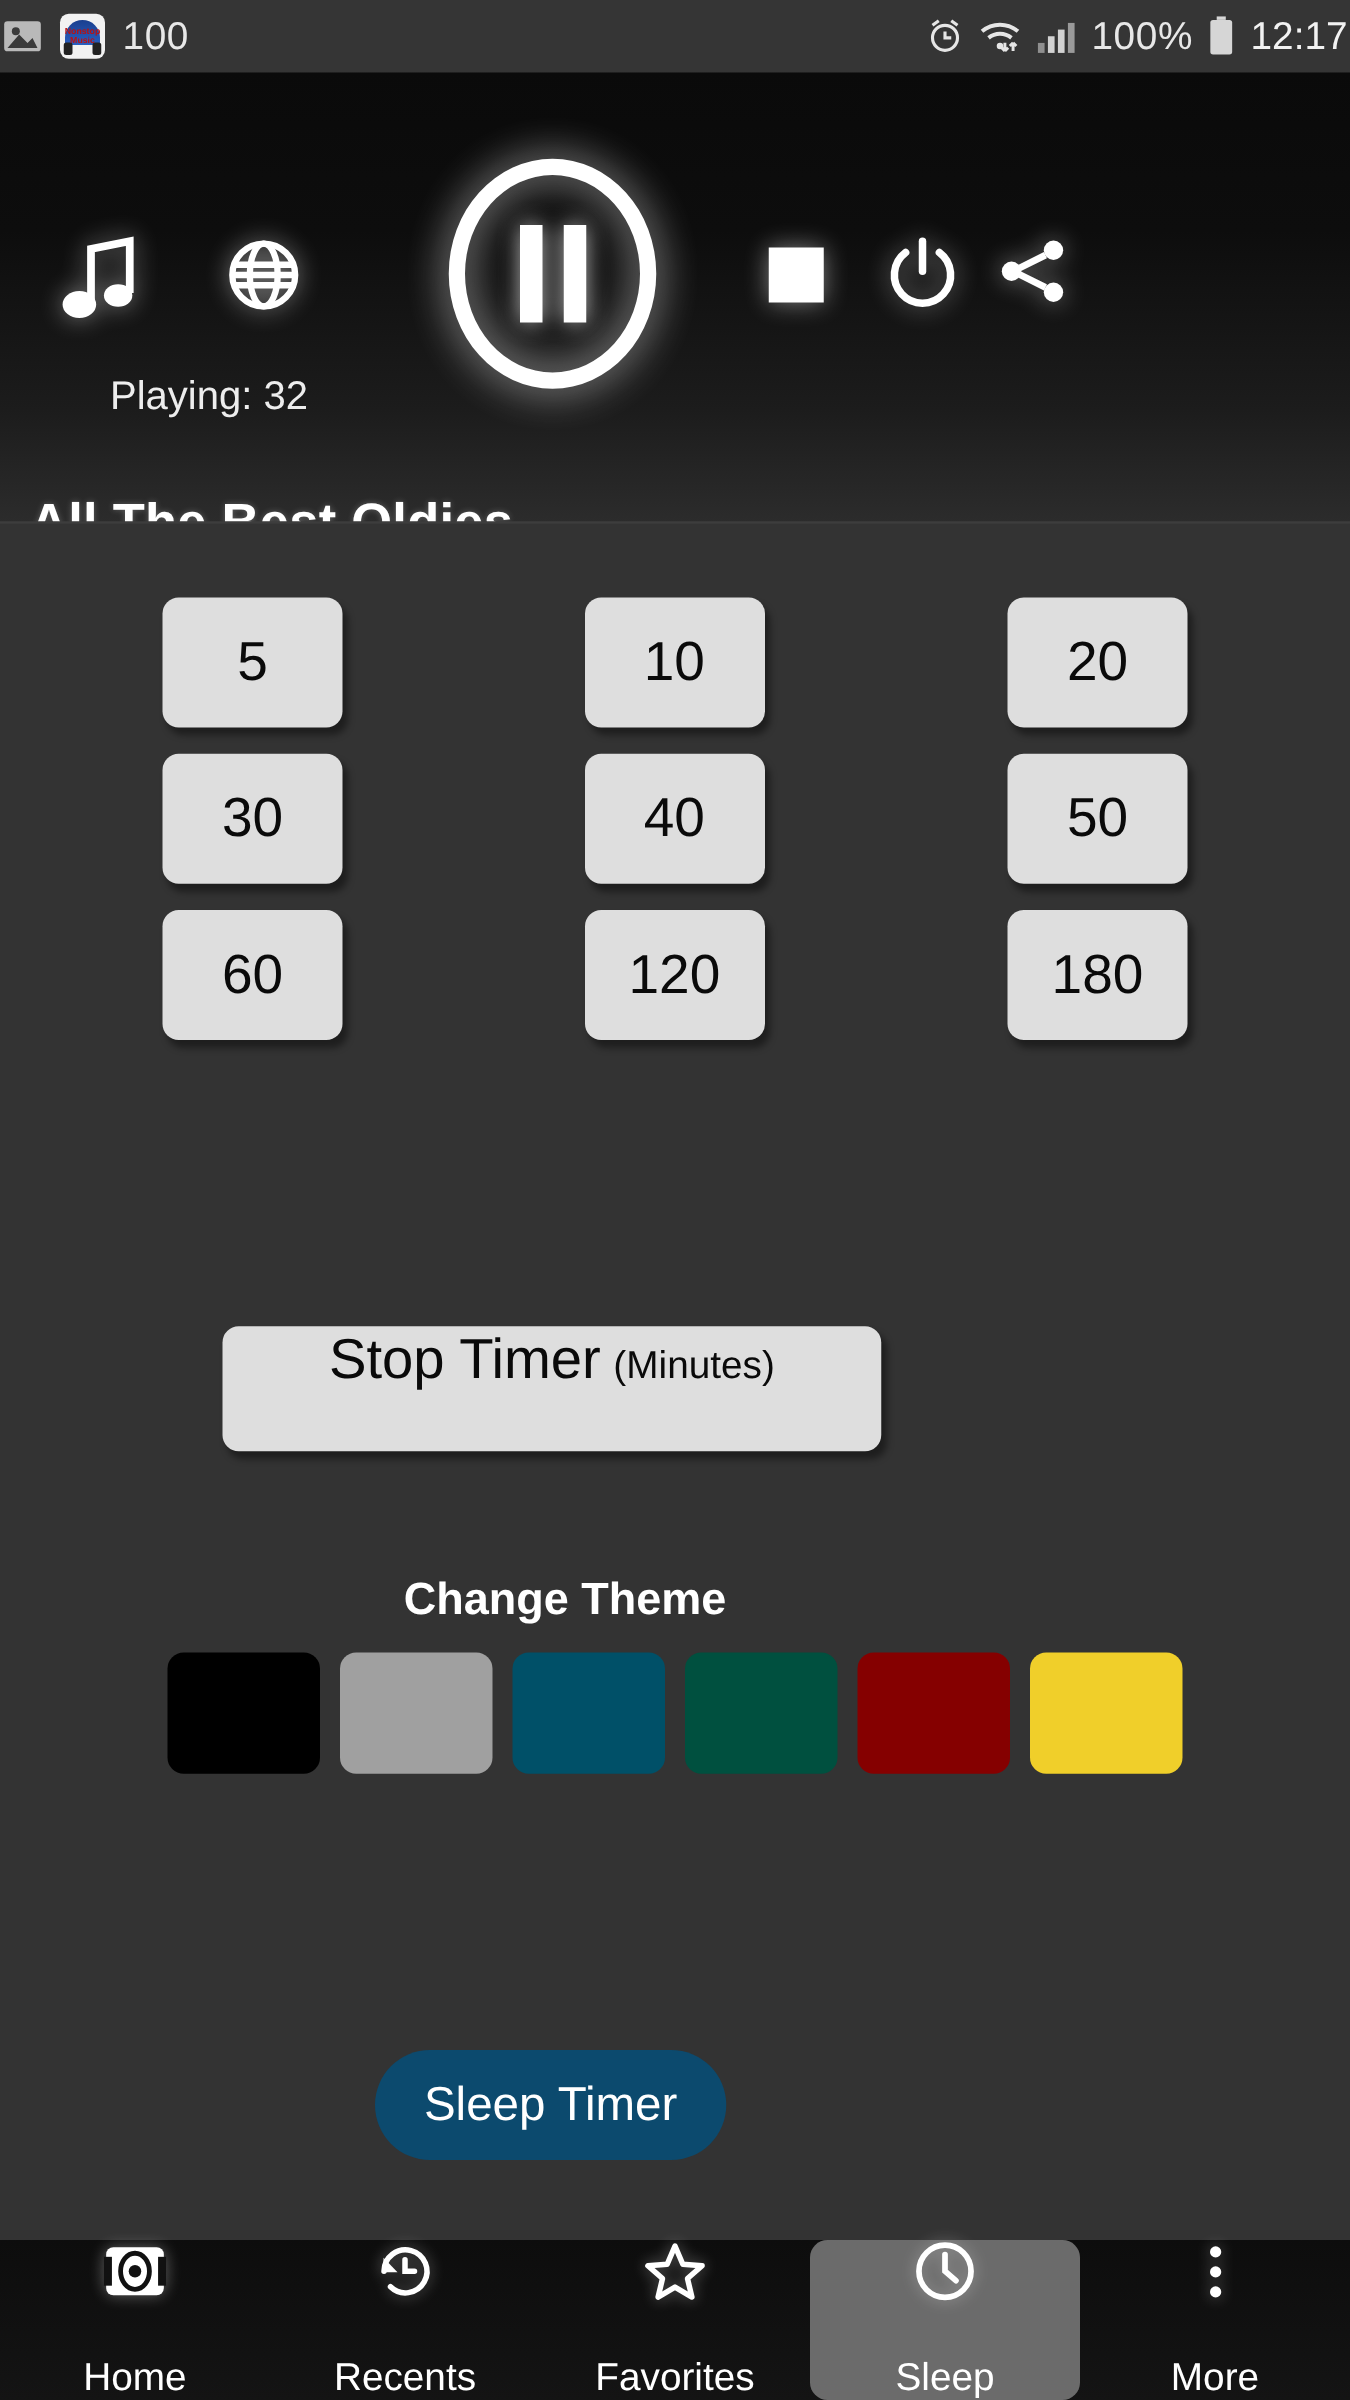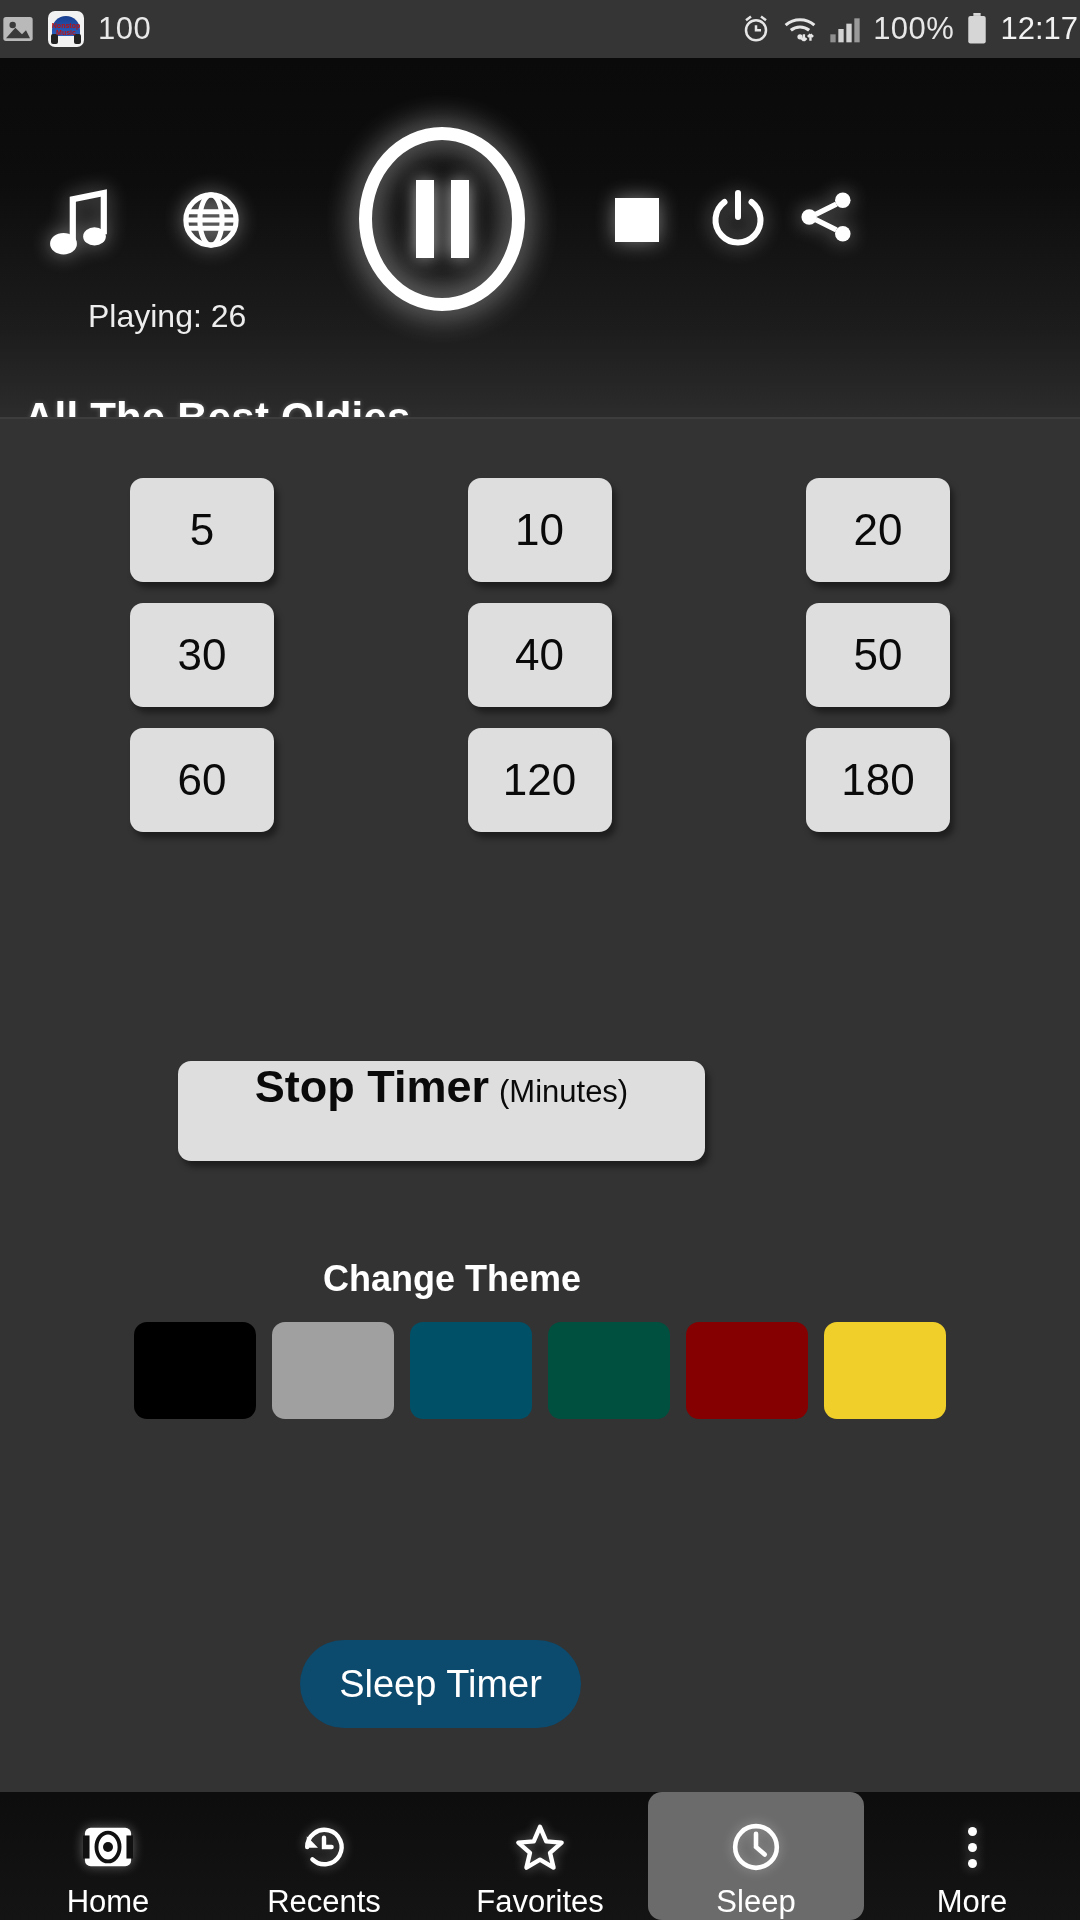--- a/index.html
+++ b/index.html
@@ -104,21 +104,21 @@
   .tbtn.c2{ margin-left:-1px; }
 
   .stop-timer-btn{
     position:absolute; left:178px; top:1061px;
     width:527px; height:100px; border-radius:13px;
     background:#dedede; color:#0a0a0a;
     display:flex; align-items:baseline; justify-content:center; gap:10px;
     box-shadow: 4px 6px 6px rgba(0,0,0,.42);
     border:none; font-family:"Liberation Sans", sans-serif;
   }
-  .st-main{ font-size:45px;font-weight:bold; }
+  .st-main{ font-size:45px; }
   .st-sub { font-size:31px; }
 
   
   .theme-title{
     position:absolute; top:1258px; left:0; width:904px; text-align:center;
     font-size:36px; font-weight:bold; color:#ffffff;
   }
   .swatches{
     position:absolute; top:1322px; left:0; width:1080px;
     display:flex; justify-content:center; gap:16px;
@@ -135,21 +135,21 @@
   }
 
   
   .bottomnav{
     position:absolute; left:0; bottom:0; width:1080px; height:128px;
     background:linear-gradient(180deg,#0d0d0d,#141414);
     display:flex;
   }
   .navitem{
     flex:1; display:flex; flex-direction:column;
-    align-items:center; justify-content:flex-end; gap:12px;
+    align-items:center; justify-content:space-between; gap:12px;
     color:#ffffff;
   }
   .navitem.active{ background:#6b6b6b;border-radius:14px; }
   .nav-ico{ height:50px; display:flex; align-items:center; justify-content:center;
             filter: drop-shadow(0 0 6px rgba(255,255,255,.35)); }
   .nav-label{ font-size:31px; color:#ffffff; }
   .dots{ display:flex; flex-direction:column; gap:7px; align-items:center; }
   .dot{ width:9px;height:9px;border-radius:50%;background:#fff; }
 </style>
 </head>
@@ -252,21 +252,21 @@
       <span class="ctl share-ico">
         <svg width="62" height="62" viewBox="0 0 24 24">
           <circle cx="18.5" cy="5.5" r="3" fill="#fff"></circle>
           <circle cx="5.5" cy="12" r="3" fill="#fff"></circle>
           <circle cx="18.5" cy="18.5" r="3" fill="#fff"></circle>
           <path d="M16 7 L8 11 M8 13 L16 17" stroke="#fff" stroke-width="2.1"></path>
         </svg>
       </span>
     </div>
 
-    <div class="playing-label">Playing: 26</div>
+    <div class="playing-label">Playing: 32</div>
     <div class="station-name">All The Best Oldies</div>
   </div>
   <div class="header-divider"></div>
 
   <div class="timer-grid">
     <div class="timer-row">
       <button class="tbtn">5</button>
       <button class="tbtn c2">10</button>
       <button class="tbtn">20</button>
     </div>

